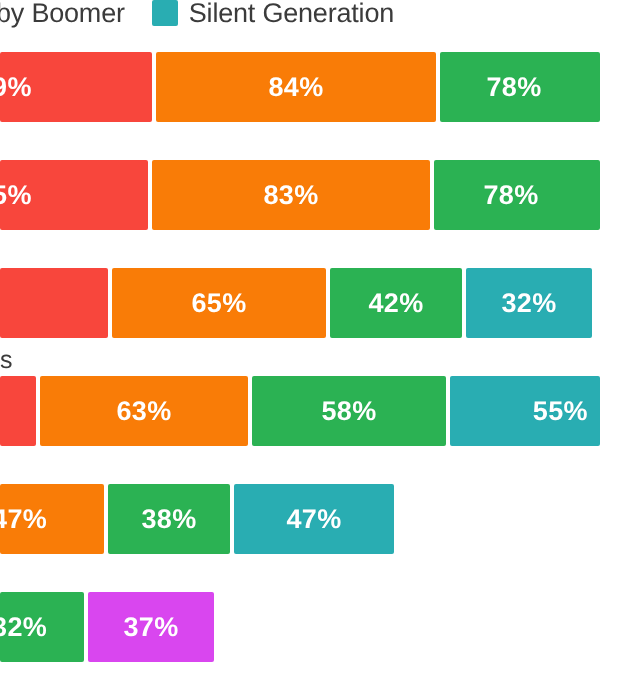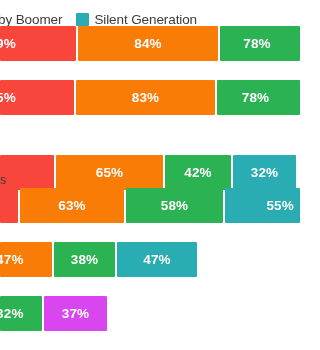--- a/index.html
+++ b/index.html
@@ -25,21 +25,21 @@
   }
 
   
   .legend {
     position: absolute;
     left: 0;
     top: 0;
     width: 300px;
     height: 26px;
     display: flex;
-    align-items: flex-end;
+    align-items: flex-start;
     gap: 0px;
     padding-left: 0px;
     box-sizing: border-box;
   }
   .legend-item {
     display: flex;
     align-items: center;
     white-space: nowrap;
   }
   .legend-item.clipped {
@@ -145,21 +145,21 @@
           </div>
           <div class="seg" style="left: 76px; width: 139px; background: rgb(249, 124, 7);">
             <span class="seg-value">83%</span>
           </div>
           <div class="seg" style="left: 217px; width: 83px; background: rgb(43, 178, 83); justify-content: center;">
             <span class="seg-value" style="margin-right: 6px;">78%</span>
           </div>
         </div>
       </div>
       <div class="row" style="height: 54px;">
-        <div class="bar-track" style="top: 0px; margin-top: 21px;">
+        <div class="bar-track" style="top: 0px;">
           <div class="seg" style="left: 0px; width: 54px; background: rgb(248, 70, 60);"></div>
           <div class="seg" style="left: 56px; width: 107px; background: rgb(249, 124, 7);">
             <span class="seg-value">65%</span>
           </div>
           <div class="seg" style="left: 165px; width: 66px; background: rgb(43, 178, 83);">
             <span class="seg-value">42%</span>
           </div>
           <div class="seg" style="left: 233px; width: 63px; background: rgb(41, 173, 178);">
             <span class="seg-value">32%</span>
           </div>

